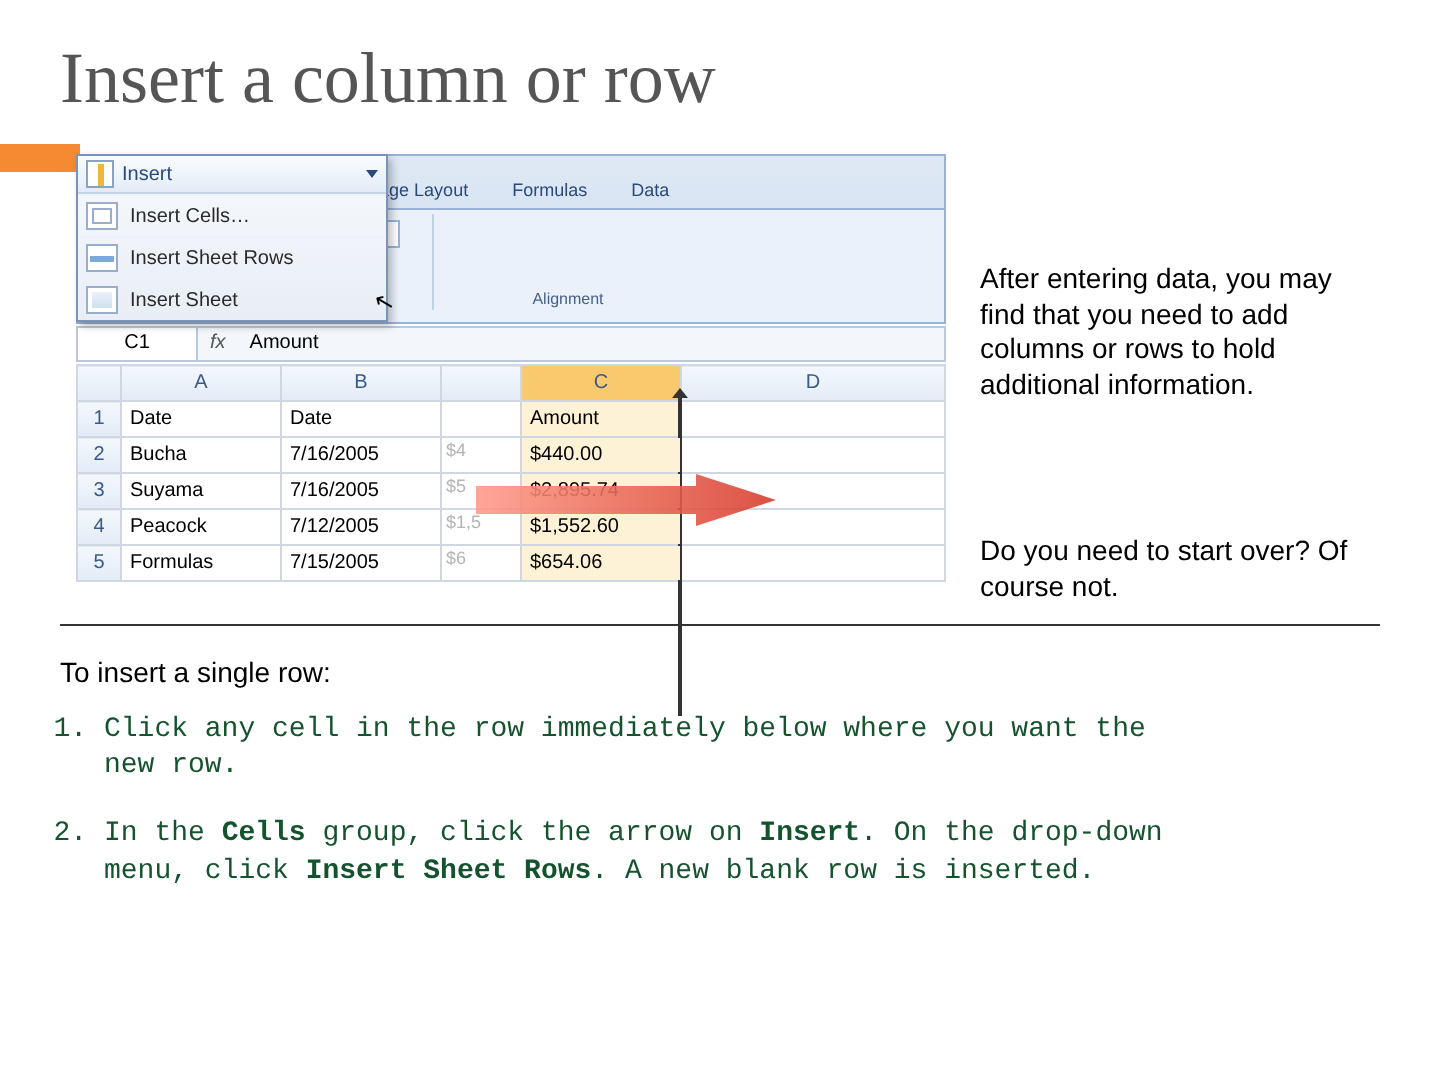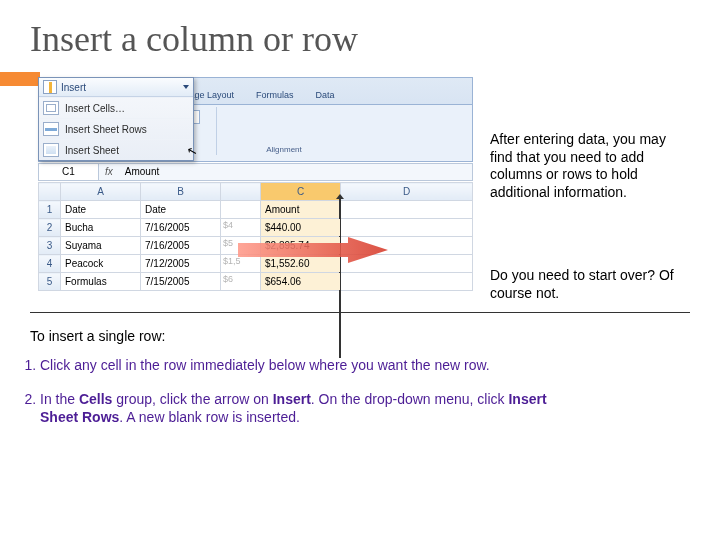--- a/index.html
+++ b/index.html
@@ -297,26 +297,27 @@
     background: #333;
   }
   .subhead {
     position: absolute;
     left: 30px; top: 328px;
     font-size: 14px;
     color: #000;
   }
   ol.steps {
     position: absolute;
-    left: 18px; top: 356px;
+    left: 30px; top: 356px;
     width: 560px;
     font-size: 14px;
-    color: #4c1d95;
+    color: #14532d;
     padding-left: 22px;
     line-height: 1.3;
+    font-family: Liberation Mono, monospace;
   }
   ol.steps li { margin-bottom: 16px; }
   .b { font-weight: bold; }
   .num { text-align: right; margin-left: 48px; }
 </style>
 </head>
 <body>
 
 <div class="title">Insert a column or row</div>
 

